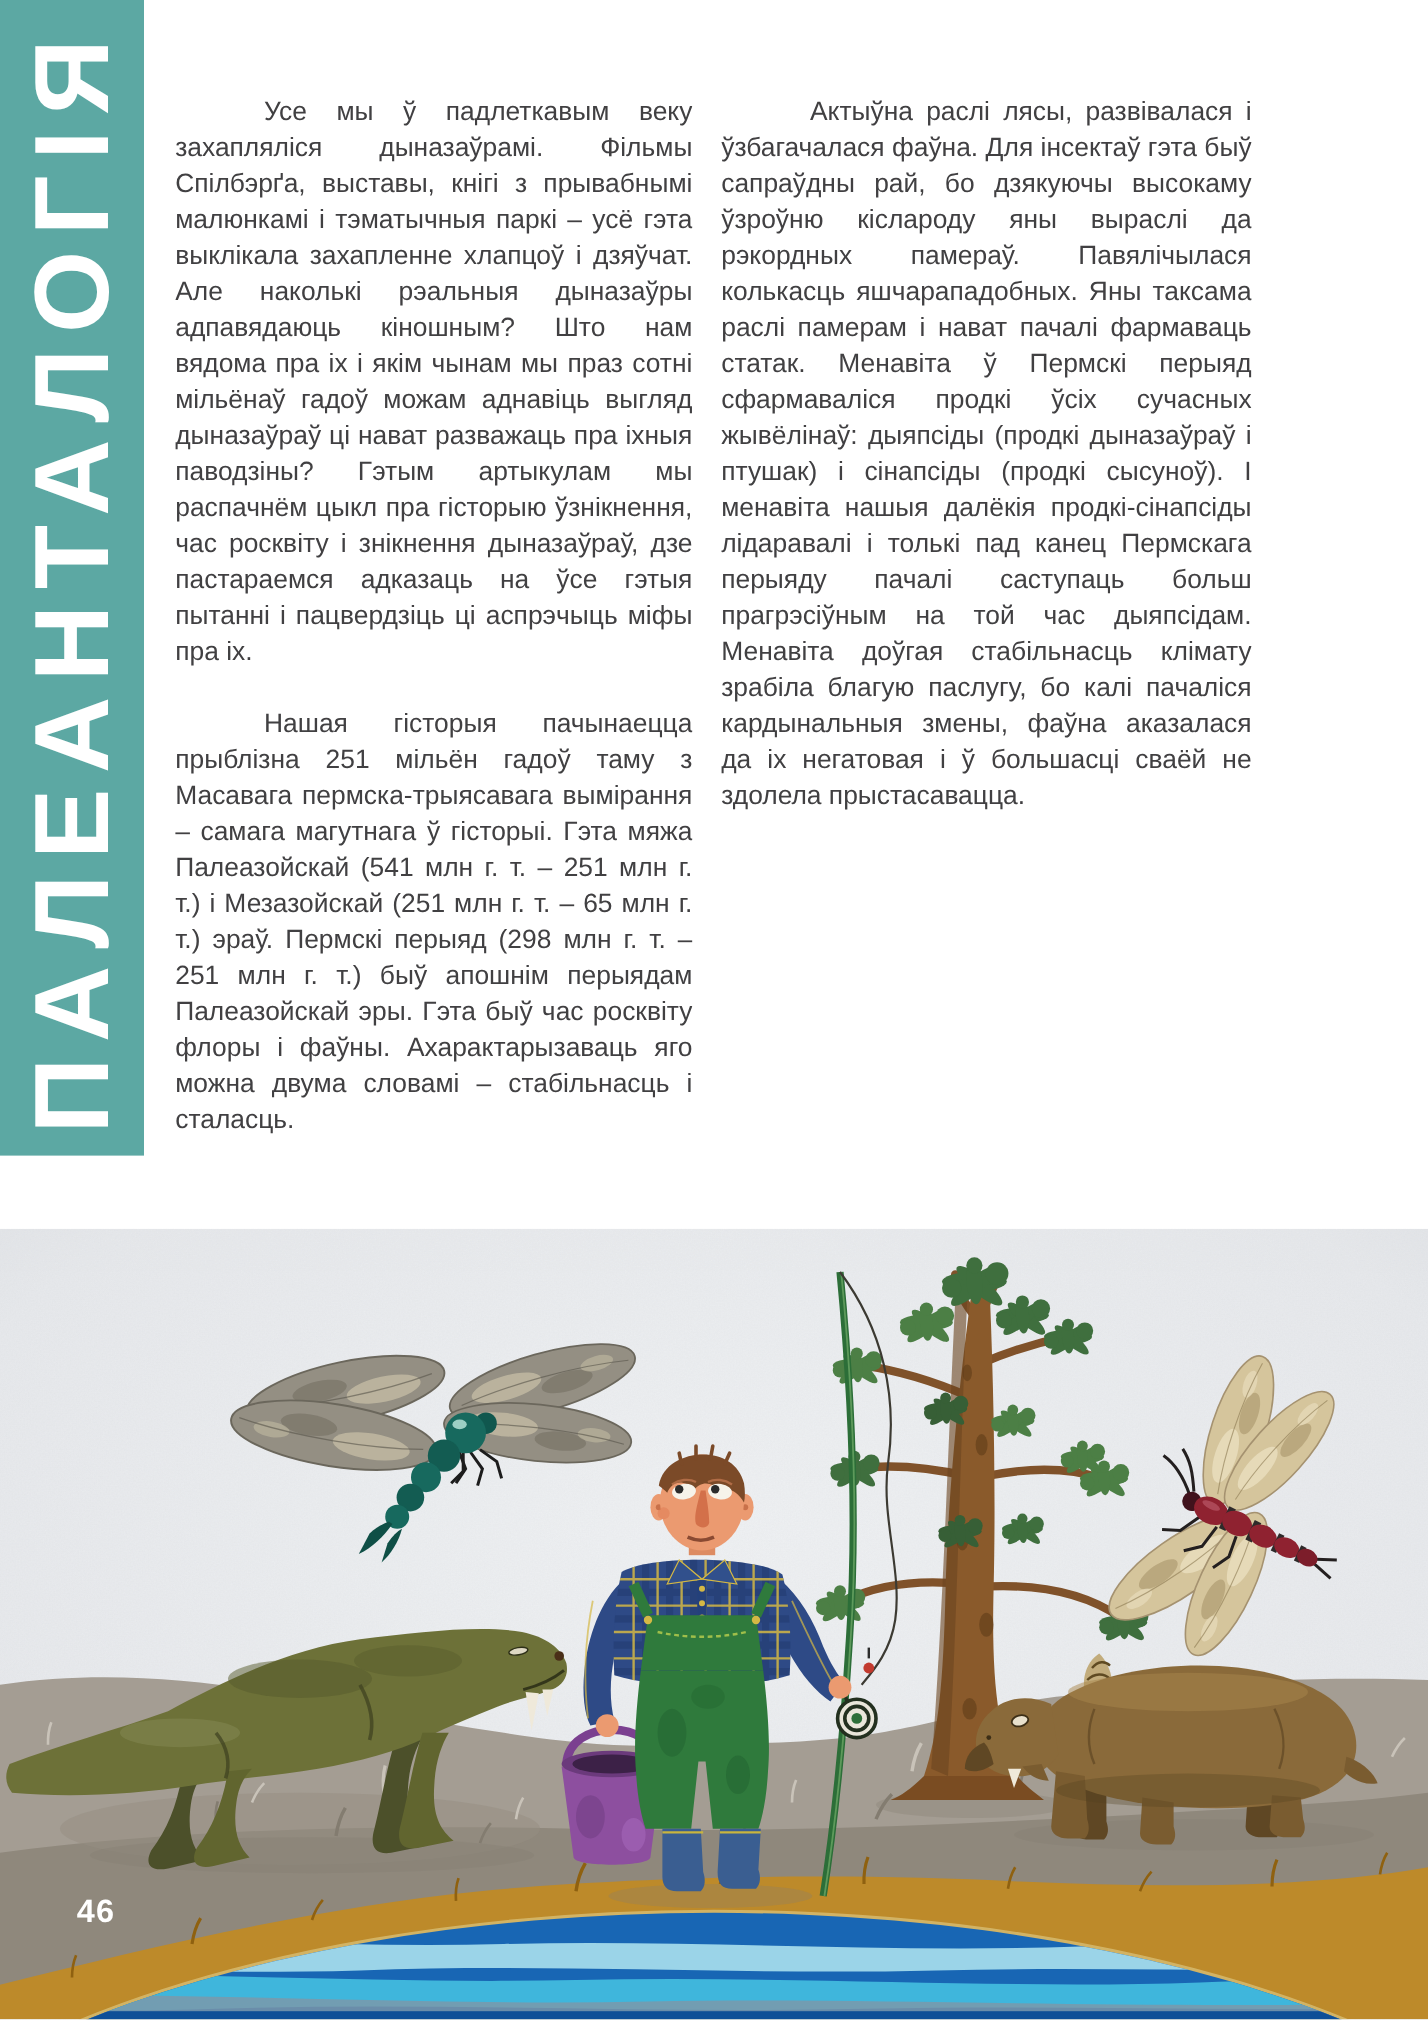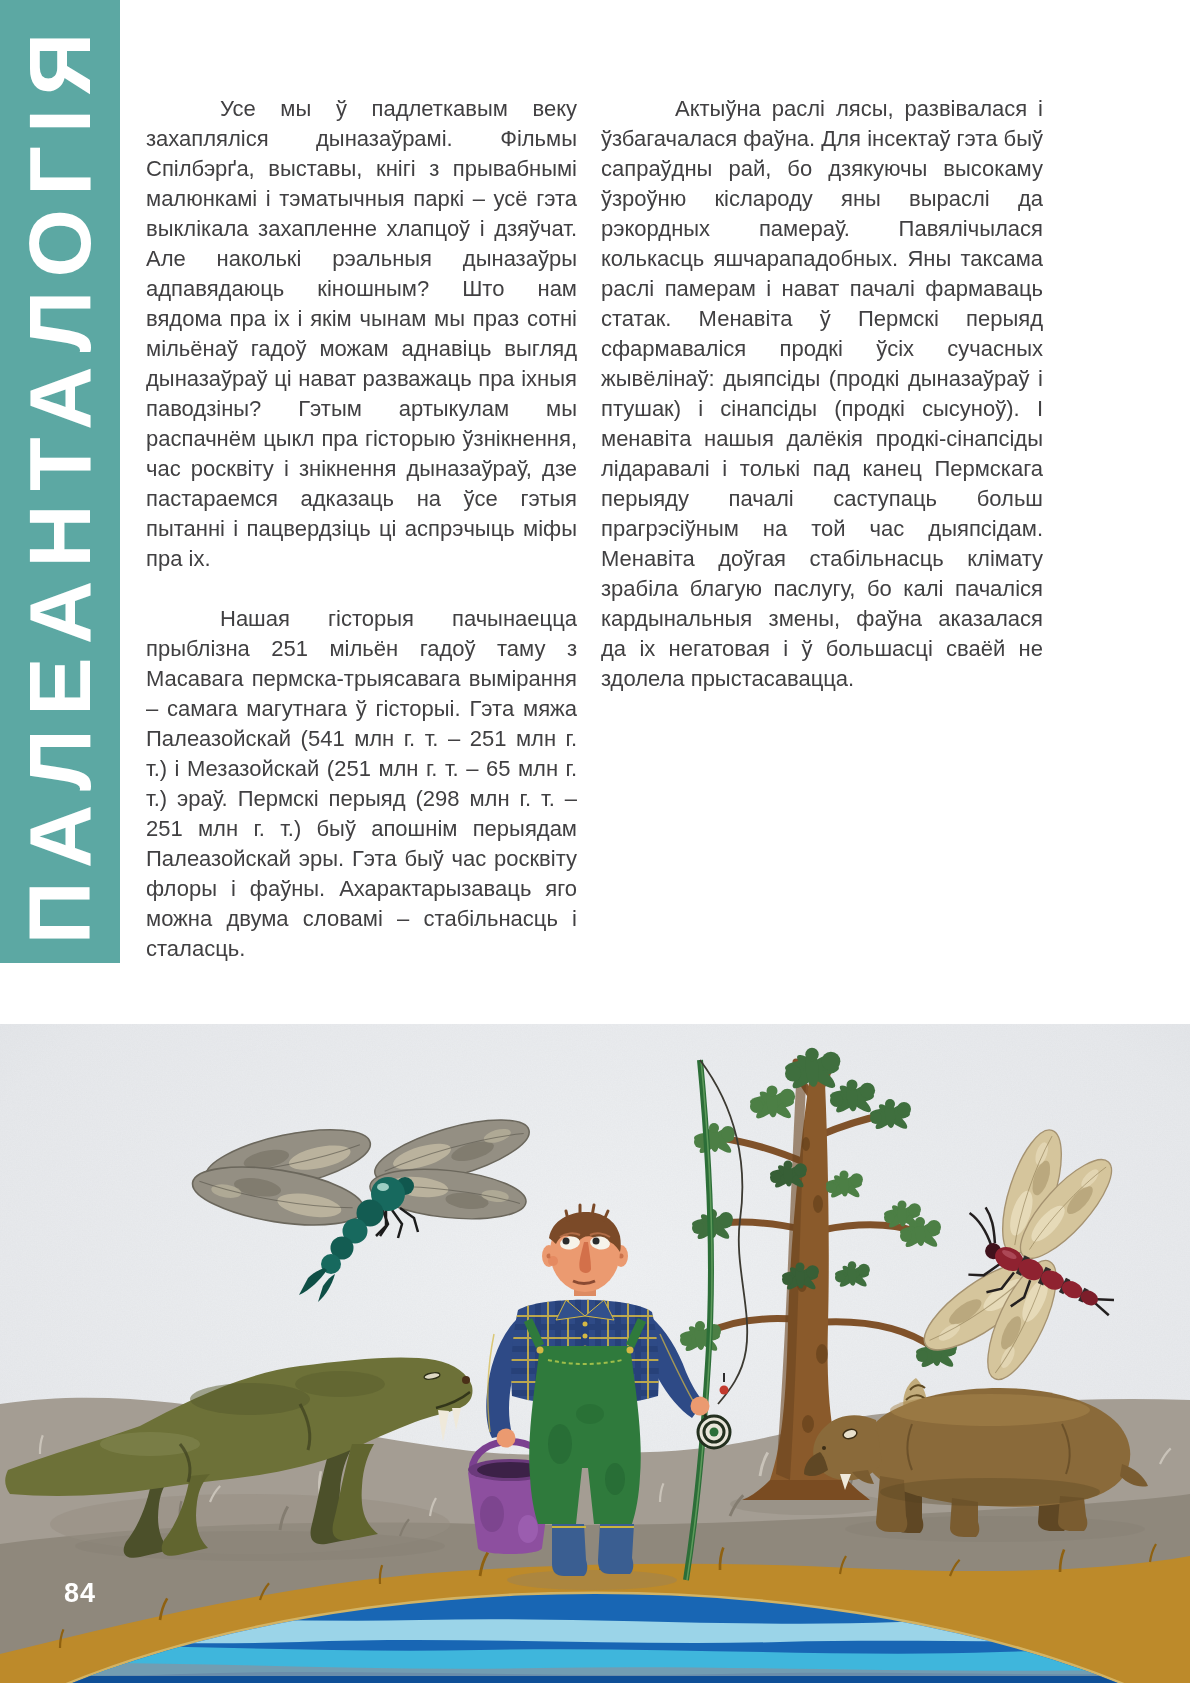--- a/index.html
+++ b/index.html
@@ -1,21 +1,21 @@
 <!DOCTYPE html>
 <html lang="be"><head>
 <meta charset="utf-8">
 <style>
   html,body{margin:0;padding:0;background:#ffffff;}
   .page{position:relative;width:1190px;height:1683px;background:#ffffff;overflow:hidden;
         font-family:"Liberation Sans",sans-serif;color:#414042;}
   .banner{position:absolute;left:0;top:0;width:120px;height:963px;background:#5CA8A3;}
   .banner-label{position:absolute;left:60px;top:482px;transform:translate(-50%,-50%) rotate(-90deg);
         white-space:nowrap;font-size:88px;font-weight:700;letter-spacing:13px;color:#ffffff;}
-  .col{position:absolute;top:94px;height:946px;overflow:hidden;font-size:22px;line-height:30px;
+  .col{position:absolute;top:78px;height:946px;overflow:hidden;font-size:22px;line-height:30px;
         text-align:justify;color:#414042;}
   .col-1{left:146px;width:431px;}
   .col-2{left:601px;width:442px;}
   .col p{margin:0 0 30px 0;text-indent:74px;}
   .col p.no-indent{text-indent:0;}
   .illu{position:absolute;left:0;top:1024px;width:1190px;height:659px;}
   .pageno{position:absolute;left:64px;top:1578px;font-size:27px;font-weight:700;color:#ffffff;
         letter-spacing:1px;}
 </style>
 </head>
@@ -382,15 +382,15 @@
       <g clip-path="url(#waterClip)">
         <rect x="-60" y="560" width="1320" height="110" fill="#1866b4"></rect>
         <path d="M -60 596 C 100 586 260 600 420 596 C 580 592 740 604 900 598 C 1020 594 1120 600 1250 592 L 1250 616 C 1100 622 940 614 780 618 C 620 622 460 612 300 618 C 160 622 40 614 -60 620 Z" fill="#9bd4e8"></path>
         <path d="M -60 624 C 120 616 300 630 480 626 C 660 622 840 634 1000 628 C 1100 624 1180 630 1250 622 L 1250 648 C 1080 654 900 646 720 650 C 540 654 360 644 180 650 C 80 654 0 648 -60 652 Z" fill="#3fb6dc"></path>
         <path d="M -60 640 C 140 634 340 648 540 644 C 740 640 940 652 1250 644 L 1250 659 L -60 659 Z" fill="#7f97a8" opacity="0.8"></path>
         <rect x="-60" y="652" width="1320" height="7" fill="#0e4f97"></rect>
       </g>
     </g>
   </svg>
 
-  <div class="pageno">84</div>
+  <div class="pageno">46</div>
 
 </div>
 
 </body></html>

